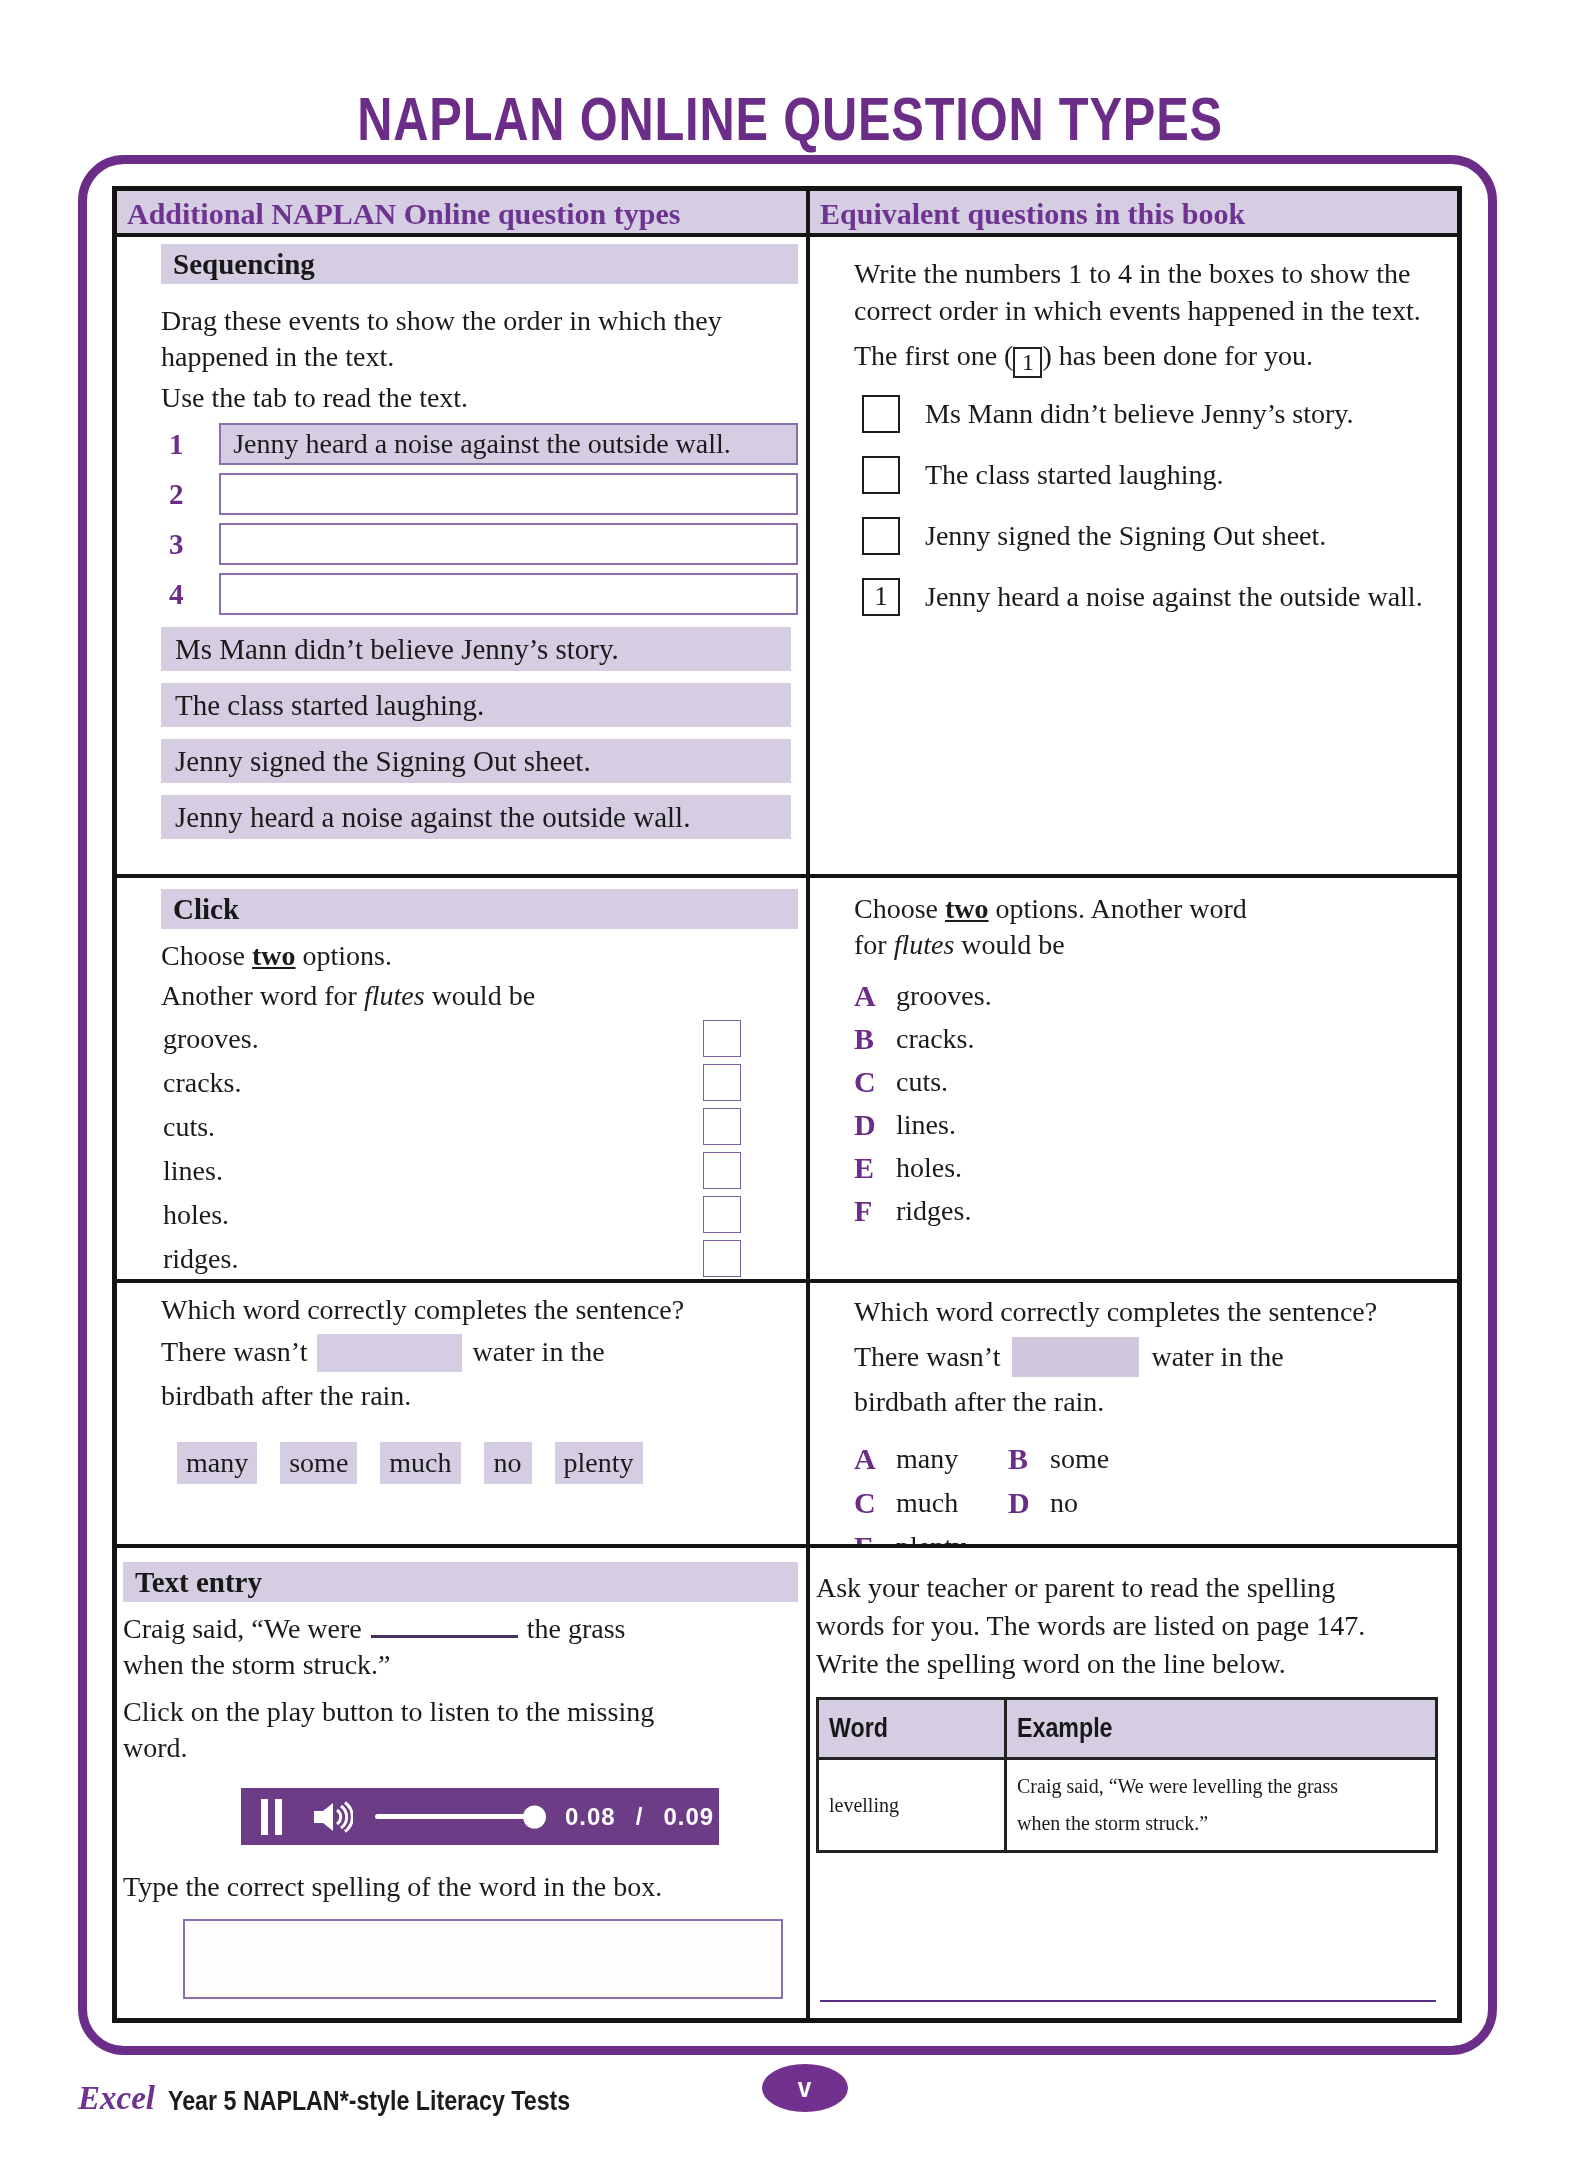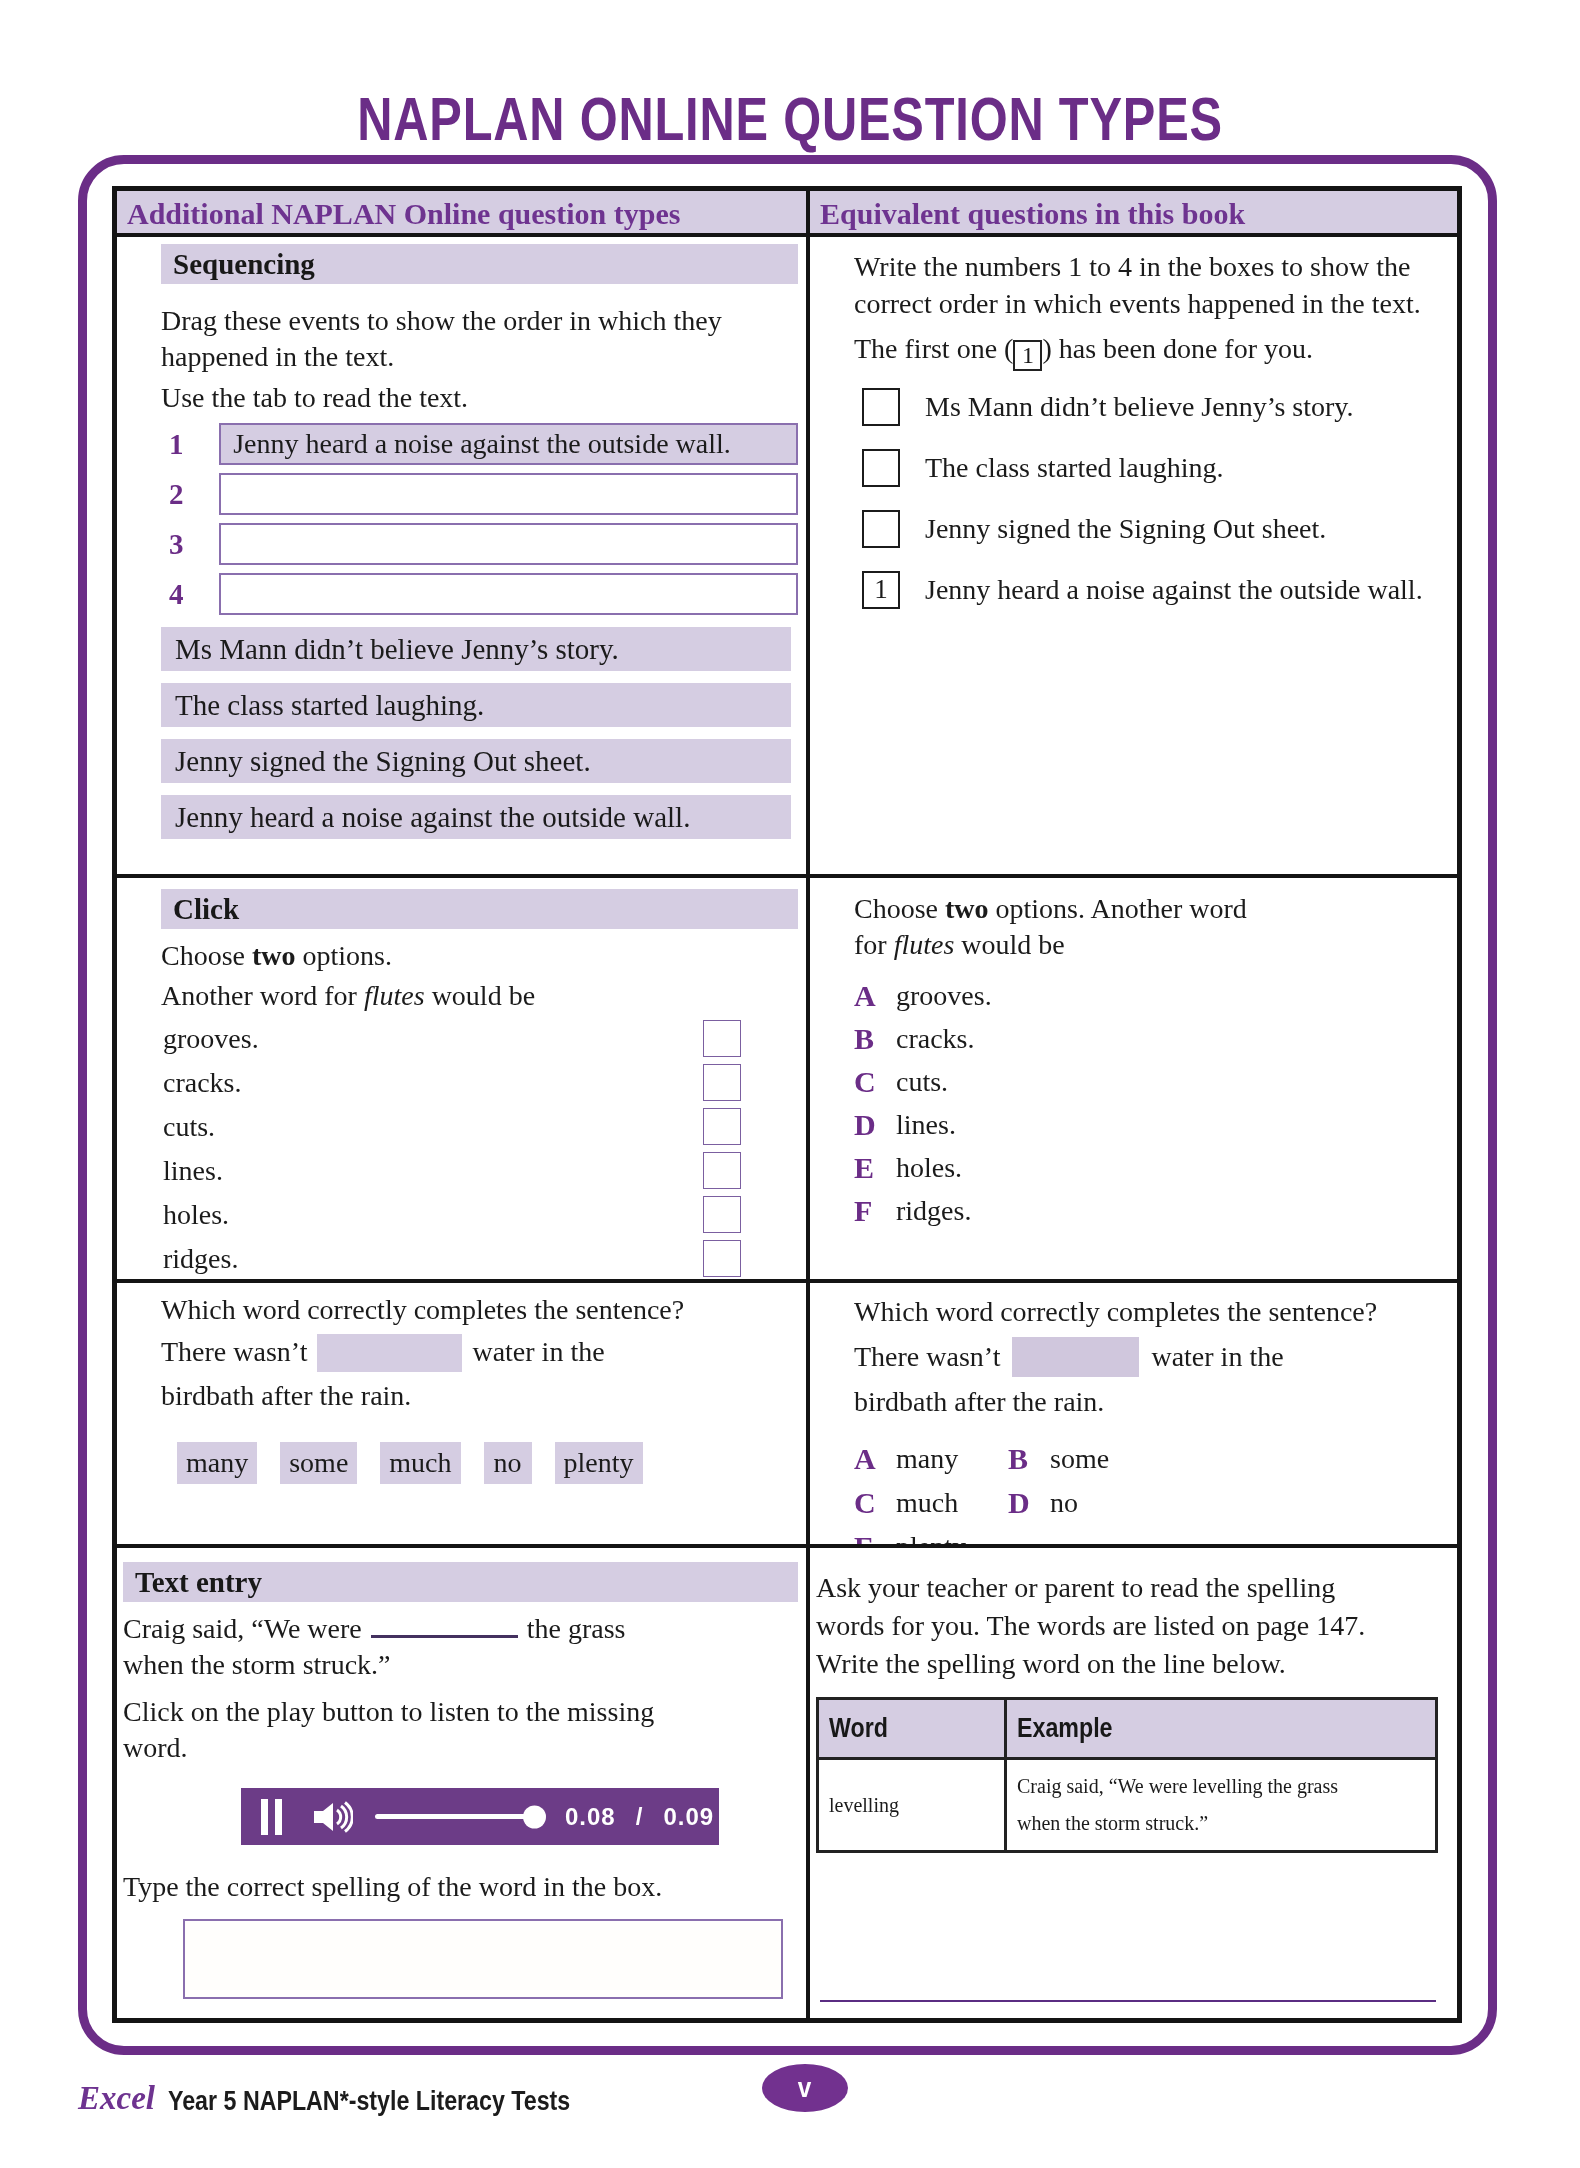--- a/index.html
+++ b/index.html
@@ -41,21 +41,21 @@
     line-height: 45px; padding-left: 10px; white-space: nowrap;
   }
   .secbar {
     background: #d5cde2; height: 40px; line-height: 40px;
     font-weight: bold; font-size: 29px; color: #181818; padding-left: 12px;
   }
   .p { font-size: 28px; line-height: 36px; }
   .w560 { max-width: 562px; }
   .w575 { max-width: 578px; }
   .w570 { max-width: 572px; }
-  b.two { font-weight: bold; }
+  b.two { font-weight: bold; text-decoration: underline; }
   i.it { font-style: italic; }
   
   .seq-l .secbar { margin-top: 7px; }
   .seq-l .p1 { margin-top: 19px; }
   .seq-l .p2 { margin-top: 5px; }
   .slots { margin-top: 7px; }
   .slot-row { display: flex; align-items: center; height: 42px; margin-bottom: 8px; }
   .slot-num { width: 60px; font-weight: bold; font-size: 29px; color: #6b2d87; padding-left: 8px; }
   .slot-box {
     width: 600px; height: 42px; border: 2px solid #8a6fae; background: #fff;
@@ -63,21 +63,21 @@
   }
   .slot-box.filled { background: #d5cde2; }
   .tiles { margin-top: 12px; }
   .tile {
     width: 630px; background: #d5cde2; margin-bottom: 12px;
     font-size: 29px; line-height: 38px; padding: 3px 6px 3px 14px; min-height: 44px;
     display: flex; align-items: center;
   }
   .tile-inner { max-width: 545px; }
   
-  .seq-r .p1 { margin-top: 11px; line-height: 37px; }
+  .seq-r .p1 { margin-top: 18px; line-height: 37px; }
   .seq-r .p2 { margin-top: 9px; }
   .inline-box {
     display: inline-flex; align-items: center; justify-content: center;
     width: 29px; height: 31px; border: 2px solid #222; vertical-align: -5px;
     font-size: 24px; line-height: 1;
   }
   .ans-items { margin-top: 16px; }
   .ans-row { display: flex; align-items: center; margin-bottom: 21px; min-height: 40px; }
   .ans-box {
     flex: 0 0 auto; width: 38px; height: 38px; border: 2.5px solid #1b1b1b;

